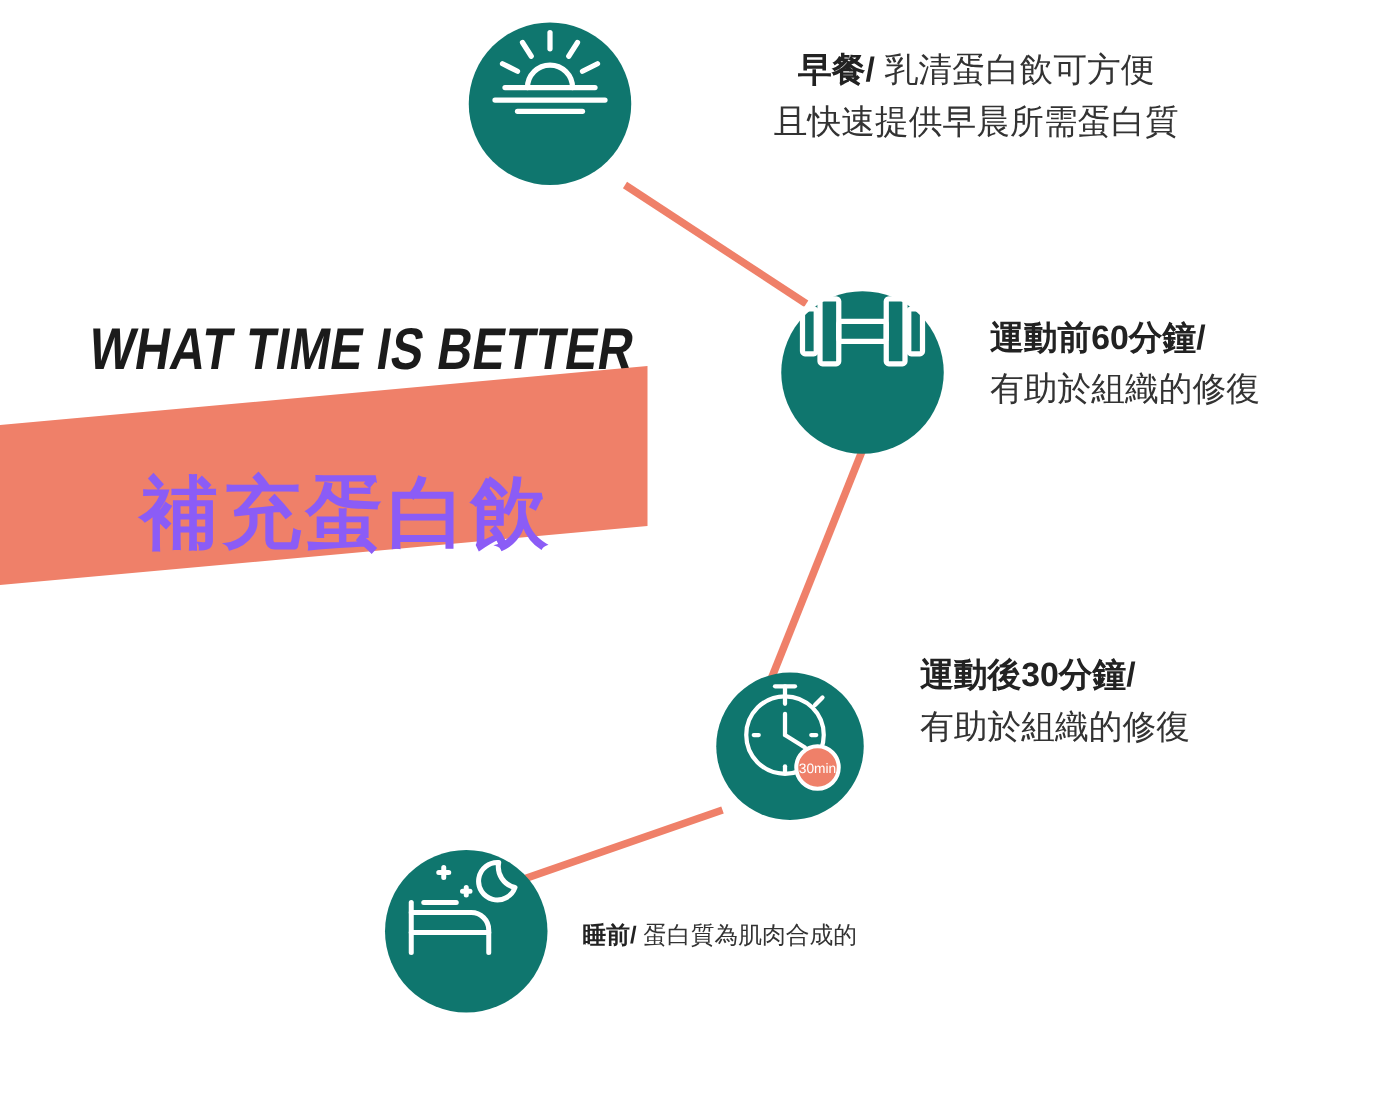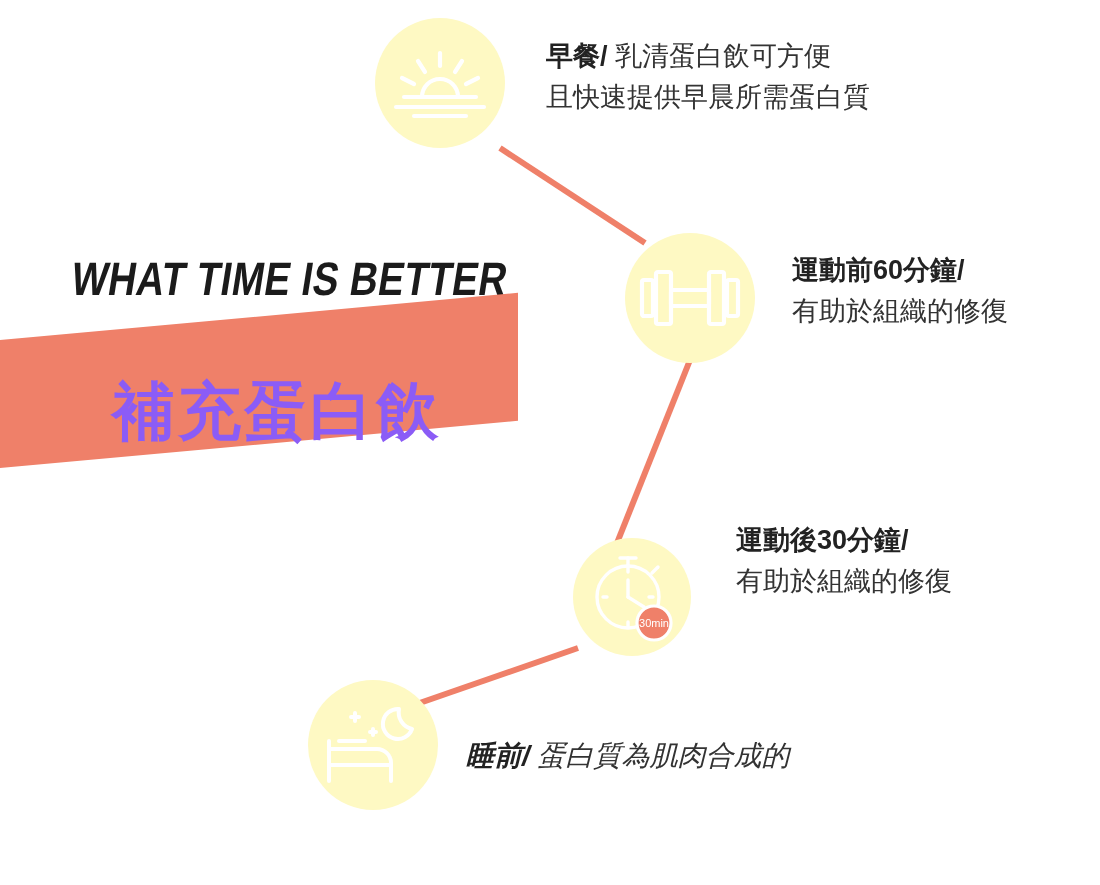--- a/index.html
+++ b/index.html
@@ -65,39 +65,38 @@
     line-height: 1.42;
     color: #8b5cf6;
     letter-spacing: 3px;
     white-space: nowrap;
   }
 
   
   .node {
     position: absolute;
     border-radius: 50%;
-    background: #fef9c3;
+    background: #0f766e;
     display: flex;
-    align-items: center;
     justify-content: center;
   }
   .node svg { display: block; }
 
   
   .caption {
     position: absolute;
     color: #333333;
     line-height: 1.52;
   }
   .caption .lead {
     font-weight: bold;
     color: #222222;
   }
   .caption.big { font-size: 27px; }
-  .caption.small { font-size: 28px; font-style: italic; }
+  .caption.small { font-size: 19px; }
 </style>
 </head>
 <body>
 
 <div id="stage">
 
   <svg id="lines" viewBox="0 0 1100 885">
     <line x1="500" y1="148" x2="645" y2="243" stroke="#ef8069" stroke-width="6"></line>
     <line x1="690" y1="360" x2="615" y2="548" stroke="#ef8069" stroke-width="6"></line>
     <line x1="578" y1="648" x2="388" y2="714" stroke="#ef8069" stroke-width="6"></line>
@@ -121,21 +120,21 @@
           <path d="M10 33 L22 39"></path>
           <path d="M86 33 L74 39"></path>
           <path d="M30 52 a18 18 0 0 1 36 0"></path>
           <path d="M12 52 L84 52"></path>
           <path d="M4 62 L92 62"></path>
           <path d="M22 71 L74 71"></path>
         </g>
       </svg>
     </span>
   </div>
-  <div class="caption big" style="left:546px; top:36px; width:470px;">
+  <div class="caption big" style="left:546px; top:36px; width:470px;text-align:center;">
     <div><span class="lead">早餐/</span>
       <span>乳清蛋白飲可方便</span></div>
     <div>且快速提供早晨所需蛋白質</div>
   </div>
 
   <div class="node" style="left:625px; top:233px; width:130px; height:130px;">
     <span>
       <svg width="104" height="64" viewBox="0 0 104 64">
         <g stroke="#ffffff" stroke-width="4.2" fill="none" stroke-linejoin="round">
           <rect x="4" y="14" width="11" height="36" rx="2"></rect>

